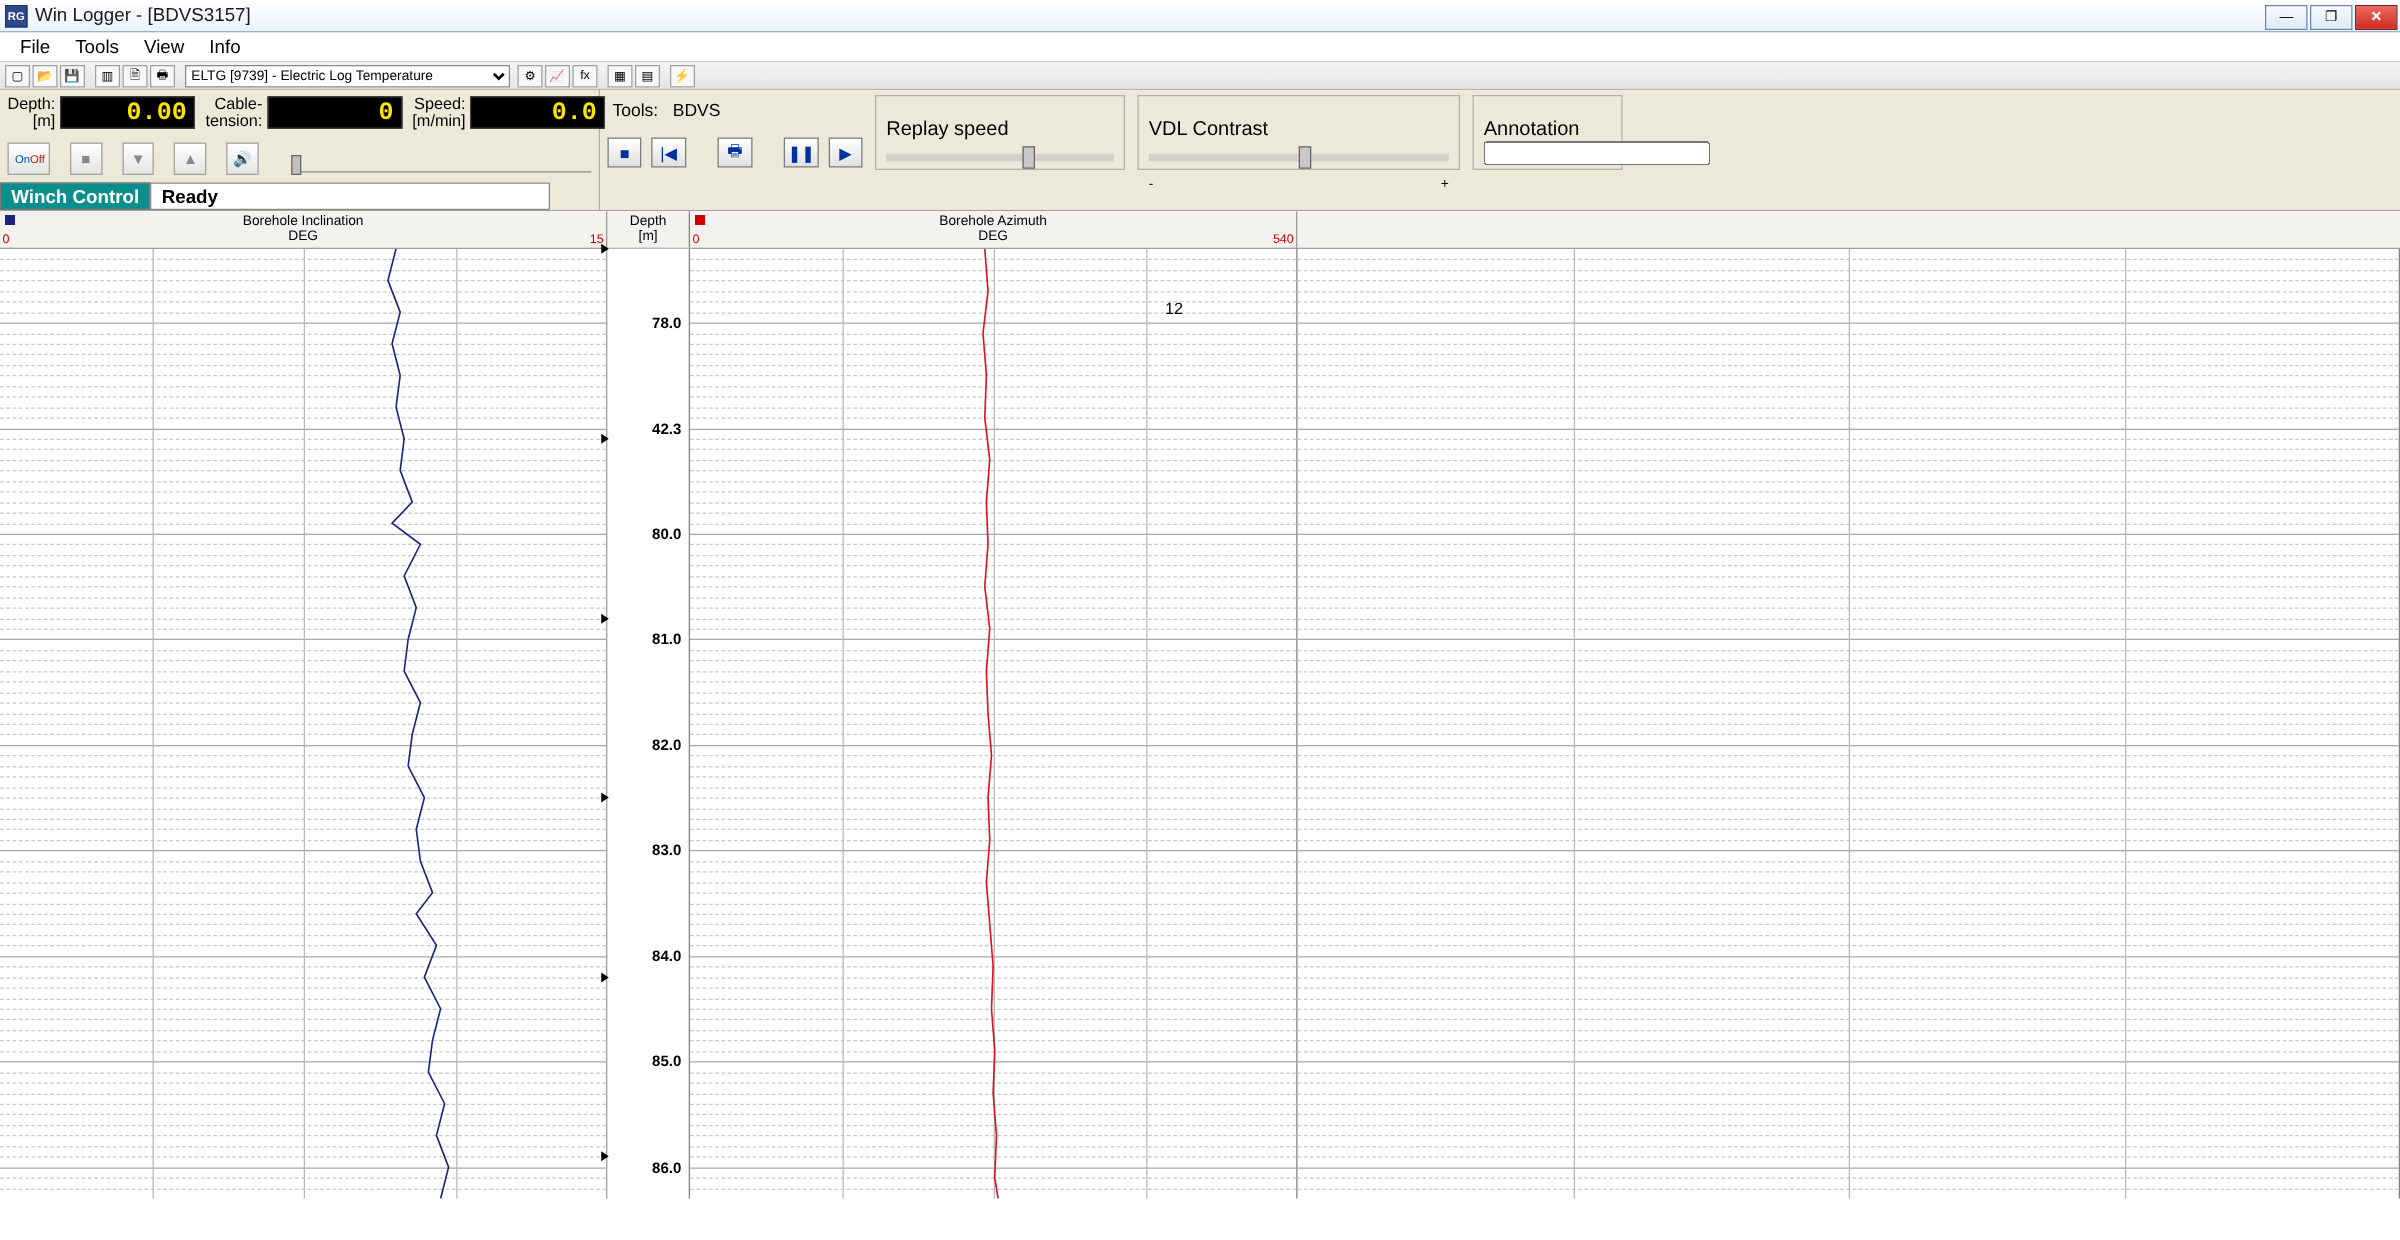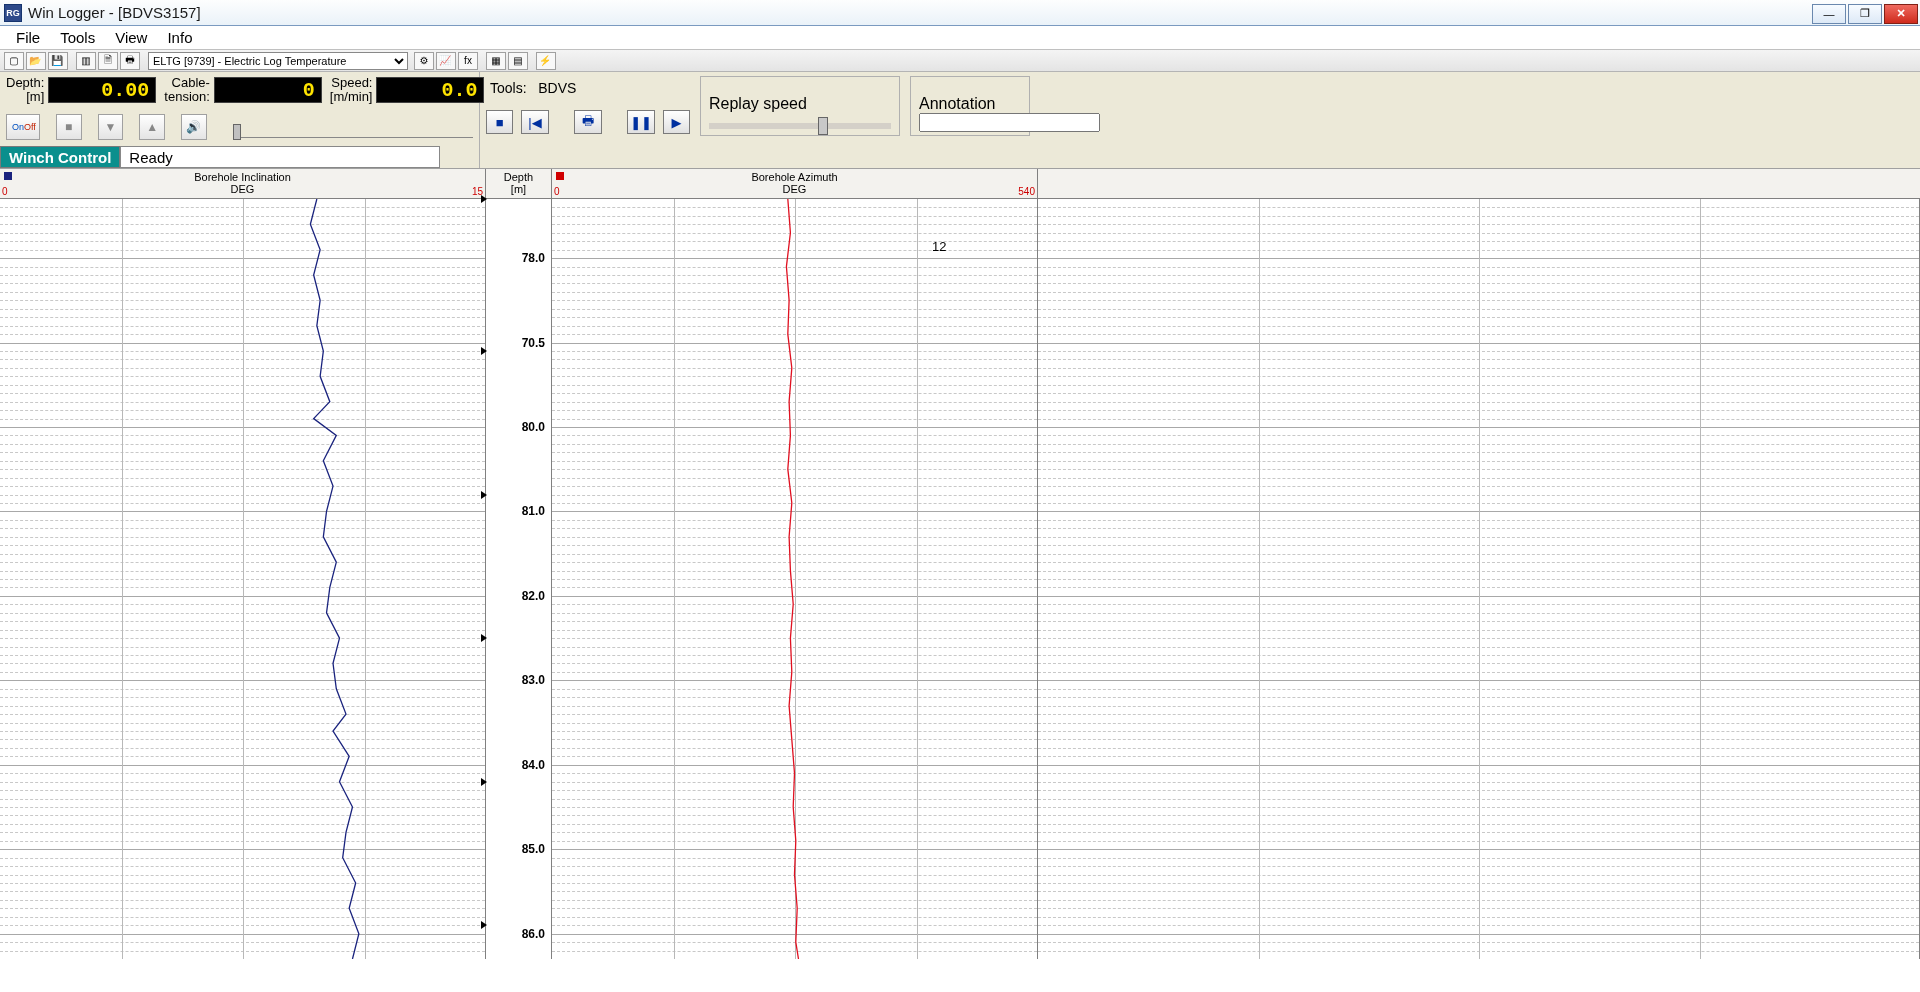--- a/index.html
+++ b/index.html
@@ -30,21 +30,21 @@
 
 .winch-row2 { display:flex; align-items:center; padding:6px 6px; }
 .sqbtn { width:26px; height:26px; border:1px solid #a0a0a0; background:linear-gradient(#fff,#e4e4e4); margin-right:16px; display:flex; align-items:center; justify-content:center; font-size:12px; }
 .sqbtn.off { color:#888; }
 .sqbtn.onoff { width:34px; font-size:9px; line-height:8px; text-align:left; padding-left:2px; }
 .hslider { flex:0 0 240px; height:22px; margin-left:10px; position:relative; border-bottom:1px solid #888; }
 .hslider::after{ content:""; position:absolute; left:0; top:8px; width:6px; height:14px; background:#c0c0c0; border:1px solid #666;}
 
 .status-strip { height:22px; display:flex; align-items:stretch; font-size:15px; }
 .status-strip .winchctl { background:#0b8f8d; color:#fff; padding:0 8px; display:flex; align-items:center; font-weight:bold; border:1px solid #7a7a7a;}
-.status-strip .ready { background:#fff; border:1px solid #888; padding:4px 8px; display:flex; align-items:center; flex:0 0 320px;}
+.status-strip .ready { background:#fff; border:1px solid #888; padding:4px 8px; display:flex; align-items:center; flex:0 0 320px;font-weight:bold;}
 .fs { border:1px solid #b0b0b0; padding:18px 8px 6px 8px; position:relative; height:60px; }
 .fs .legend{ top:-8px; left:10px;}
 
 .track-slider { width:100%; height:6px; background:#d4d0c8; position:relative; margin-top:10px;}
 .track-slider .thumb{ position:absolute; top:-6px; left:60%; width:10px; height:18px; background:#c8c8c8; border:1px solid #666;}
 .track-slider .minus{position:absolute; left:0; top:18px; font-size:11px;}
 .track-slider .plus{position:absolute; right:0; top:18px; font-size:11px;}
 
 .replaybar { display:flex; align-items:center; gap:8px; margin-top:4px;}
 .rbtn{ width:28px; height:24px; border:1px solid #7a7a7a; background:linear-gradient(#fff,#e0e0e0); display:flex; align-items:center; justify-content:center; font-size:13px; color:#0030a0;}
@@ -192,20 +192,28 @@
         </div>
       </div>
 
       <div class="fs" style="width:200px;">
         <span class="legend">Replay speed</span>
         <div class="track-slider">
             <div class="thumb"></div>
           </div>
       </div>
 
+      <div class="fs" style="width:258px;">
+        <span class="legend" style="left:auto; right:10px;">VDL Contrast</span>
+        <div class="track-slider">
+          <div class="thumb" style="left:50%"></div>
+          <span class="minus">-</span>
+          <span class="plus">+</span>
+        </div>
+      </div>
 
       <div class="fs" style="width:120px;">
         <span class="legend" style="left:auto; right:10px;">Annotation</span>
         <input type="text" value="" style="">
       </div>
     </div>
   </div>
 </div>
 
 <div class="logarea">
@@ -326,21 +334,21 @@
           <div class="vline" style="left: 121.5px;"></div>
           <div class="vline" style="left: 243px;"></div>
           <div class="vline" style="left: 364.5px;"></div>
         </div>
       <svg class="curve" id="curve-incl" viewBox="0 0 486 760" preserveAspectRatio="none">
           <path d="M 317.5,0.0 L 311.0,25.3 L 320.8,50.7 L 314.3,76.0 L 320.8,101.3 L 317.5,126.7 L 324.0,152.0 L 320.8,177.3 L 330.5,202.7 L 314.3,219.6 L 337.0,236.4 L 324.0,261.8 L 333.7,287.1 L 327.2,312.4 L 324.0,337.8 L 337.0,363.1 L 330.5,388.4 L 327.2,413.8 L 340.2,439.1 L 333.7,464.4 L 337.0,489.8 L 346.7,515.1 L 333.7,532.0 L 349.9,557.3 L 340.2,582.7 L 353.2,608.0 L 346.7,633.3 L 343.4,658.7 L 356.4,684.0 L 349.9,709.3 L 359.6,734.7 L 353.2,760.0" fill="none" stroke="#1a237e" stroke-width="1.3"></path>
         </svg>
     </div>
     <div class="track depth" id="depth-track">
         <div class="depth-label" style="top: 59.1111px;">78.0</div>
-        <div class="depth-label" style="top: 143.556px;">70.5</div>
+        <div class="depth-label" style="top: 143.556px;">42.3</div>
         <div class="depth-label" style="top: 228px;">80.0</div>
         <div class="depth-label" style="top: 312.444px;">81.0</div>
         <div class="depth-label" style="top: 396.889px;">82.0</div>
         <div class="depth-label" style="top: 481.333px;">83.0</div>
         <div class="depth-label" style="top: 565.778px;">84.0</div>
         <div class="depth-label" style="top: 650.222px;">85.0</div>
         <div class="depth-label" style="top: 734.667px;">86.0</div>
         <div class="depth-tick" style="top: 0px;"></div>
         <div class="depth-tick" style="top: 152px;"></div>
         <div class="depth-tick" style="top: 295.556px;"></div>

